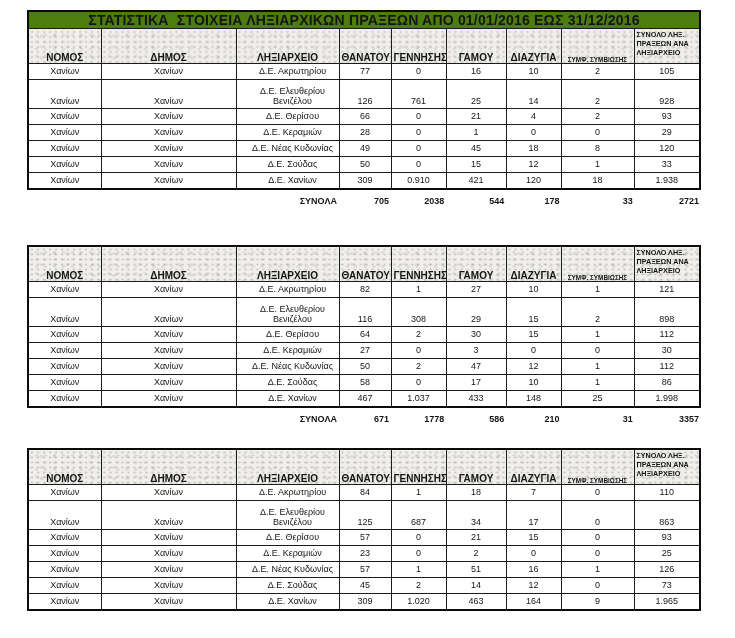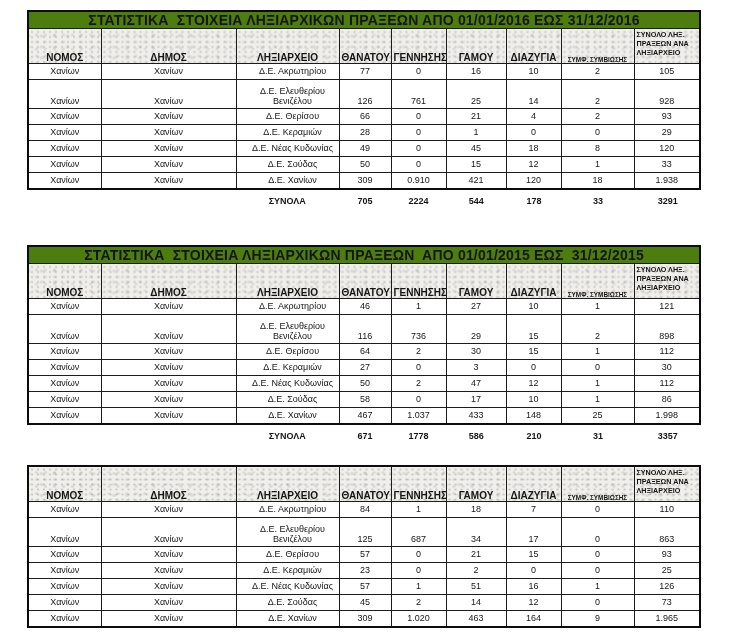--- a/index.html
+++ b/index.html
@@ -66,21 +66,21 @@
   }
   tbody.body td.c2 { white-space: pre-line; padding-left: 12px; }
   tbody.body tr.tall td { height: 27px; vertical-align: bottom; padding-bottom: 1px; }
 
   table.totals { margin-top: 1px; }
   table.totals td {
     border: none;
     height: 16px;
     font-size: 9px;
     font-weight: bold;
-    text-align: center;
+    text-align: right;
     padding: 2px 2px 0 2px;
   }
 </style>
 </head>
 <body>
 
 <div class="doc">
 
   <section class="stat gap-a">
     <table class="grid main">
@@ -205,171 +205,31 @@
           <col style="width: 55px;">
           <col style="width: 73px;">
           <col style="width: 66px;">
         </colgroup>
       <tbody>
           <tr class="totals-row">
             <td class="c0"></td>
             <td class="c1"></td>
             <td class="c2">ΣΥΝΟΛΑ</td>
             <td class="c3">705</td>
-            <td class="c4">2224</td>
+            <td class="c4">2038</td>
             <td class="c5">544</td>
             <td class="c6">178</td>
             <td class="c7">33</td>
-            <td class="c8">3291</td>
+            <td class="c8">2721</td>
           </tr>
         </tbody>
     </table>
   </section>
 
   <section class="stat gap-b">
-    <table class="grid main">
-      <colgroup>
-          <col style="width: 73px;">
-          <col style="width: 135px;">
-          <col style="width: 103px;">
-          <col style="width: 52px;">
-          <col style="width: 55px;">
-          <col style="width: 60px;">
-          <col style="width: 55px;">
-          <col style="width: 73px;">
-          <col style="width: 66px;">
-        </colgroup>
-      <thead>
-        <tr>
-          <td colspan="9" class="title">ΣΤΑΤΙΣΤΙΚΑ  ΣΤΟΙΧΕΙΑ ΛΗΞΙΑΡΧΙΚΩΝ ΠΡΑΞΕΩΝ  ΑΠΟ 01/01/2015 ΕΩΣ  31/12/2015</td>
-        </tr>
-        <tr class="head-row">
-            <th class="c0">ΝΟΜΟΣ</th>
-            <th class="c1">ΔΗΜΟΣ</th>
-            <th class="c2">ΛΗΞΙΑΡΧΕΙΟ</th>
-            <th class="c3">ΘΑΝΑΤΟΥ</th>
-            <th class="c4">ΓΕΝΝΗΣΗΣ</th>
-            <th class="c5">ΓΑΜΟΥ</th>
-            <th class="c6">ΔΙΑΖΥΓΙΑ</th>
-            <th class="c7">ΣΥΜΦ. ΣΥΜΒΙΩΣΗΣ</th>
-            <th class="c8">ΣΥΝΟΛΟ ΛΗΞ.
-ΠΡΑΞΕΩΝ ΑΝΑ
-ΛΗΞΙΑΡΧΕΙΟ</th>
-          </tr>
-      </thead>
-      <tbody class="body">
-          <tr>
-            <td class="c0">Χανίων</td>
-            <td class="c1">Χανίων</td>
-            <td class="c2">Δ.Ε. Ακρωτηρίου</td>
-            <td class="c3">46</td>
-            <td class="c4">1</td>
-            <td class="c5">27</td>
-            <td class="c6">10</td>
-            <td class="c7">1</td>
-            <td class="c8">121</td>
-          </tr>
-          <tr class="tall">
-            <td class="c0">Χανίων</td>
-            <td class="c1">Χανίων</td>
-            <td class="c2">Δ.Ε. Ελευθερίου
-Βενιζέλου</td>
-            <td class="c3">116</td>
-            <td class="c4">736</td>
-            <td class="c5">29</td>
-            <td class="c6">15</td>
-            <td class="c7">2</td>
-            <td class="c8">898</td>
-          </tr>
-          <tr>
-            <td class="c0">Χανίων</td>
-            <td class="c1">Χανίων</td>
-            <td class="c2">Δ.Ε. Θερίσου</td>
-            <td class="c3">64</td>
-            <td class="c4">2</td>
-            <td class="c5">30</td>
-            <td class="c6">15</td>
-            <td class="c7">1</td>
-            <td class="c8">112</td>
-          </tr>
-          <tr>
-            <td class="c0">Χανίων</td>
-            <td class="c1">Χανίων</td>
-            <td class="c2">Δ.Ε. Κεραμιών</td>
-            <td class="c3">27</td>
-            <td class="c4">0</td>
-            <td class="c5">3</td>
-            <td class="c6">0</td>
-            <td class="c7">0</td>
-            <td class="c8">30</td>
-          </tr>
-          <tr>
-            <td class="c0">Χανίων</td>
-            <td class="c1">Χανίων</td>
-            <td class="c2">Δ.Ε. Νέας Κυδωνίας</td>
-            <td class="c3">50</td>
-            <td class="c4">2</td>
-            <td class="c5">47</td>
-            <td class="c6">12</td>
-            <td class="c7">1</td>
-            <td class="c8">112</td>
-          </tr>
-          <tr>
-            <td class="c0">Χανίων</td>
-            <td class="c1">Χανίων</td>
-            <td class="c2">Δ.Ε. Σούδας</td>
-            <td class="c3">58</td>
-            <td class="c4">0</td>
-            <td class="c5">17</td>
-            <td class="c6">10</td>
-            <td class="c7">1</td>
-            <td class="c8">86</td>
-          </tr>
-          <tr>
-            <td class="c0">Χανίων</td>
-            <td class="c1">Χανίων</td>
-            <td class="c2">Δ.Ε. Χανίων</td>
-            <td class="c3">467</td>
-            <td class="c4">1.037</td>
-            <td class="c5">433</td>
-            <td class="c6">148</td>
-            <td class="c7">25</td>
-            <td class="c8">1.998</td>
-          </tr>
-        </tbody>
-    </table>
-    <table class="grid totals">
-      <colgroup>
-          <col style="width: 73px;">
-          <col style="width: 135px;">
-          <col style="width: 103px;">
-          <col style="width: 52px;">
-          <col style="width: 55px;">
-          <col style="width: 60px;">
-          <col style="width: 55px;">
-          <col style="width: 73px;">
-          <col style="width: 66px;">
-        </colgroup>
-      <tbody>
-          <tr class="totals-row">
-            <td class="c0"></td>
-            <td class="c1"></td>
-            <td class="c2">ΣΥΝΟΛΑ</td>
-            <td class="c3">671</td>
-            <td class="c4">1778</td>
-            <td class="c5">586</td>
-            <td class="c6">210</td>
-            <td class="c7">31</td>
-            <td class="c8">3357</td>
-          </tr>
-        </tbody>
-    </table>
-  </section>
-
-  <section class="stat">
     <table class="grid main">
       <colgroup>
           <col style="width: 73px;">
           <col style="width: 135px;">
           <col style="width: 103px;">
           <col style="width: 52px;">
           <col style="width: 55px;">
           <col style="width: 60px;">
           <col style="width: 55px;">
           <col style="width: 73px;">
@@ -388,20 +248,157 @@
             <th class="c8">ΣΥΝΟΛΟ ΛΗΞ.
 ΠΡΑΞΕΩΝ ΑΝΑ
 ΛΗΞΙΑΡΧΕΙΟ</th>
           </tr>
       </thead>
       <tbody class="body">
           <tr>
             <td class="c0">Χανίων</td>
             <td class="c1">Χανίων</td>
             <td class="c2">Δ.Ε. Ακρωτηρίου</td>
+            <td class="c3">82</td>
+            <td class="c4">1</td>
+            <td class="c5">27</td>
+            <td class="c6">10</td>
+            <td class="c7">1</td>
+            <td class="c8">121</td>
+          </tr>
+          <tr class="tall">
+            <td class="c0">Χανίων</td>
+            <td class="c1">Χανίων</td>
+            <td class="c2">Δ.Ε. Ελευθερίου
+Βενιζέλου</td>
+            <td class="c3">116</td>
+            <td class="c4">308</td>
+            <td class="c5">29</td>
+            <td class="c6">15</td>
+            <td class="c7">2</td>
+            <td class="c8">898</td>
+          </tr>
+          <tr>
+            <td class="c0">Χανίων</td>
+            <td class="c1">Χανίων</td>
+            <td class="c2">Δ.Ε. Θερίσου</td>
+            <td class="c3">64</td>
+            <td class="c4">2</td>
+            <td class="c5">30</td>
+            <td class="c6">15</td>
+            <td class="c7">1</td>
+            <td class="c8">112</td>
+          </tr>
+          <tr>
+            <td class="c0">Χανίων</td>
+            <td class="c1">Χανίων</td>
+            <td class="c2">Δ.Ε. Κεραμιών</td>
+            <td class="c3">27</td>
+            <td class="c4">0</td>
+            <td class="c5">3</td>
+            <td class="c6">0</td>
+            <td class="c7">0</td>
+            <td class="c8">30</td>
+          </tr>
+          <tr>
+            <td class="c0">Χανίων</td>
+            <td class="c1">Χανίων</td>
+            <td class="c2">Δ.Ε. Νέας Κυδωνίας</td>
+            <td class="c3">50</td>
+            <td class="c4">2</td>
+            <td class="c5">47</td>
+            <td class="c6">12</td>
+            <td class="c7">1</td>
+            <td class="c8">112</td>
+          </tr>
+          <tr>
+            <td class="c0">Χανίων</td>
+            <td class="c1">Χανίων</td>
+            <td class="c2">Δ.Ε. Σούδας</td>
+            <td class="c3">58</td>
+            <td class="c4">0</td>
+            <td class="c5">17</td>
+            <td class="c6">10</td>
+            <td class="c7">1</td>
+            <td class="c8">86</td>
+          </tr>
+          <tr>
+            <td class="c0">Χανίων</td>
+            <td class="c1">Χανίων</td>
+            <td class="c2">Δ.Ε. Χανίων</td>
+            <td class="c3">467</td>
+            <td class="c4">1.037</td>
+            <td class="c5">433</td>
+            <td class="c6">148</td>
+            <td class="c7">25</td>
+            <td class="c8">1.998</td>
+          </tr>
+        </tbody>
+    </table>
+    <table class="grid totals">
+      <colgroup>
+          <col style="width: 73px;">
+          <col style="width: 135px;">
+          <col style="width: 103px;">
+          <col style="width: 52px;">
+          <col style="width: 55px;">
+          <col style="width: 60px;">
+          <col style="width: 55px;">
+          <col style="width: 73px;">
+          <col style="width: 66px;">
+        </colgroup>
+      <tbody>
+          <tr class="totals-row">
+            <td class="c0"></td>
+            <td class="c1"></td>
+            <td class="c2">ΣΥΝΟΛΑ</td>
+            <td class="c3">671</td>
+            <td class="c4">1778</td>
+            <td class="c5">586</td>
+            <td class="c6">210</td>
+            <td class="c7">31</td>
+            <td class="c8">3357</td>
+          </tr>
+        </tbody>
+    </table>
+  </section>
+
+  <section class="stat">
+    <table class="grid main">
+      <colgroup>
+          <col style="width: 73px;">
+          <col style="width: 135px;">
+          <col style="width: 103px;">
+          <col style="width: 52px;">
+          <col style="width: 55px;">
+          <col style="width: 60px;">
+          <col style="width: 55px;">
+          <col style="width: 73px;">
+          <col style="width: 66px;">
+        </colgroup>
+      <thead>
+        <tr class="head-row">
+            <th class="c0">ΝΟΜΟΣ</th>
+            <th class="c1">ΔΗΜΟΣ</th>
+            <th class="c2">ΛΗΞΙΑΡΧΕΙΟ</th>
+            <th class="c3">ΘΑΝΑΤΟΥ</th>
+            <th class="c4">ΓΕΝΝΗΣΗΣ</th>
+            <th class="c5">ΓΑΜΟΥ</th>
+            <th class="c6">ΔΙΑΖΥΓΙΑ</th>
+            <th class="c7">ΣΥΜΦ. ΣΥΜΒΙΩΣΗΣ</th>
+            <th class="c8">ΣΥΝΟΛΟ ΛΗΞ.
+ΠΡΑΞΕΩΝ ΑΝΑ
+ΛΗΞΙΑΡΧΕΙΟ</th>
+          </tr>
+      </thead>
+      <tbody class="body">
+          <tr>
+            <td class="c0">Χανίων</td>
+            <td class="c1">Χανίων</td>
+            <td class="c2">Δ.Ε. Ακρωτηρίου</td>
             <td class="c3">84</td>
             <td class="c4">1</td>
             <td class="c5">18</td>
             <td class="c6">7</td>
             <td class="c7">0</td>
             <td class="c8">110</td>
           </tr>
           <tr class="tall">
             <td class="c0">Χανίων</td>
             <td class="c1">Χανίων</td>

